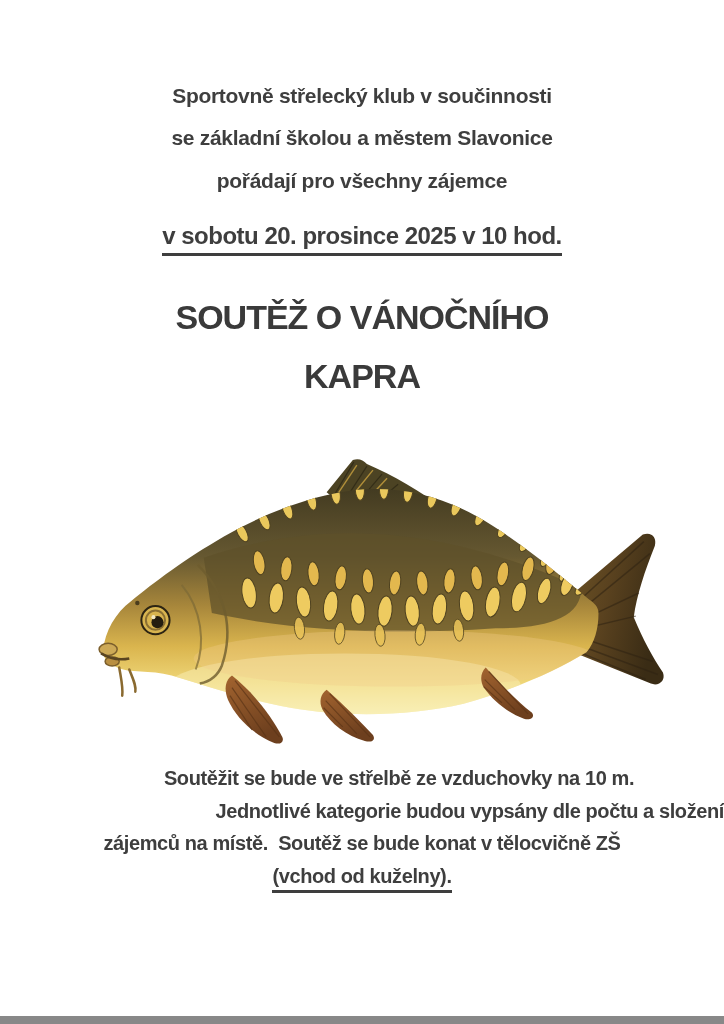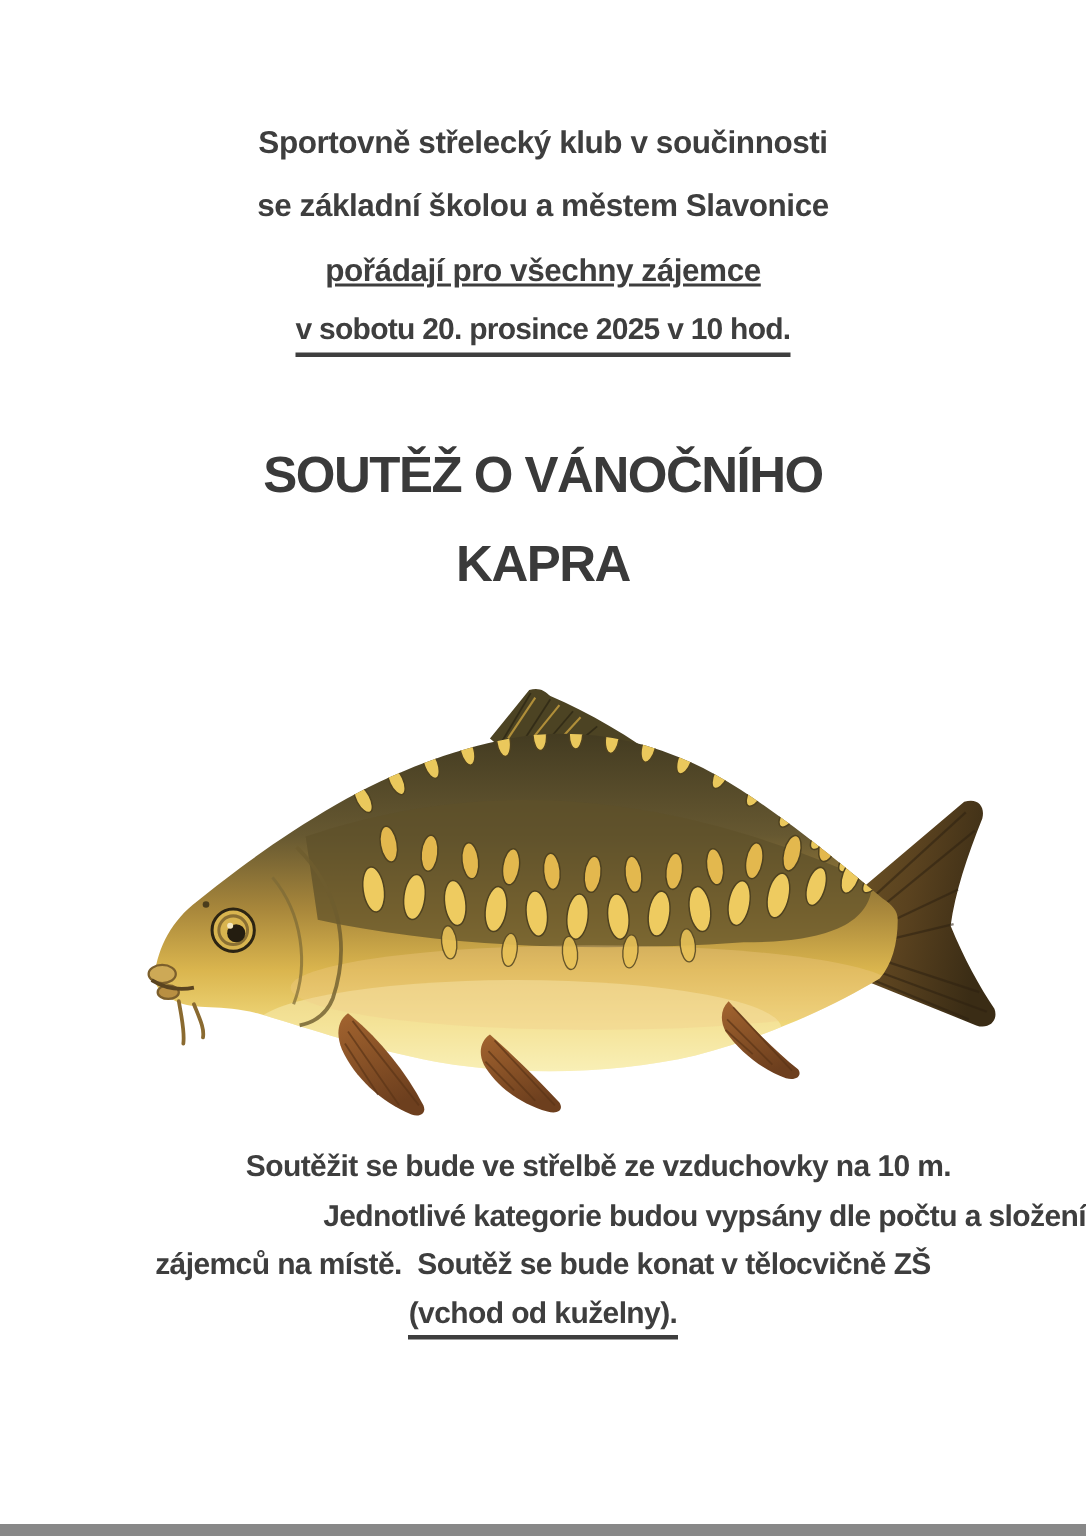--- a/index.html
+++ b/index.html
@@ -18,22 +18,22 @@
     left: 0;
     width: 724px;
     text-align: center;
     font-weight: 700;
     white-space: pre-wrap;
     letter-spacing: -0.3px;
   }
   .intro  { font-size: 21px; }
   .intro1 { top: 84px; }
   .intro2 { top: 126px; }
-  .intro3 { top: 169px; text-decoration: underline; }
-  .dateline { top: 209px; font-size: 20px; letter-spacing: -0.5px; }
+  .intro3 { top: 169px; }
+  .dateline { top: 222px; font-size: 24px; letter-spacing: -0.5px; }
   .dateline span {
     display: inline-block;
     border-bottom: 3px solid #3e3e3e;
     padding-bottom: 3px;
   }
   .title { font-size: 34px; letter-spacing: -1px; color: #3a3a3a; }
   .title1 { top: 298px; }
   .title2 { top: 357px; }
   .details { font-size: 20px; letter-spacing: -0.4px; }
   .det1 { top: 767px; margin-left: 37px; }

